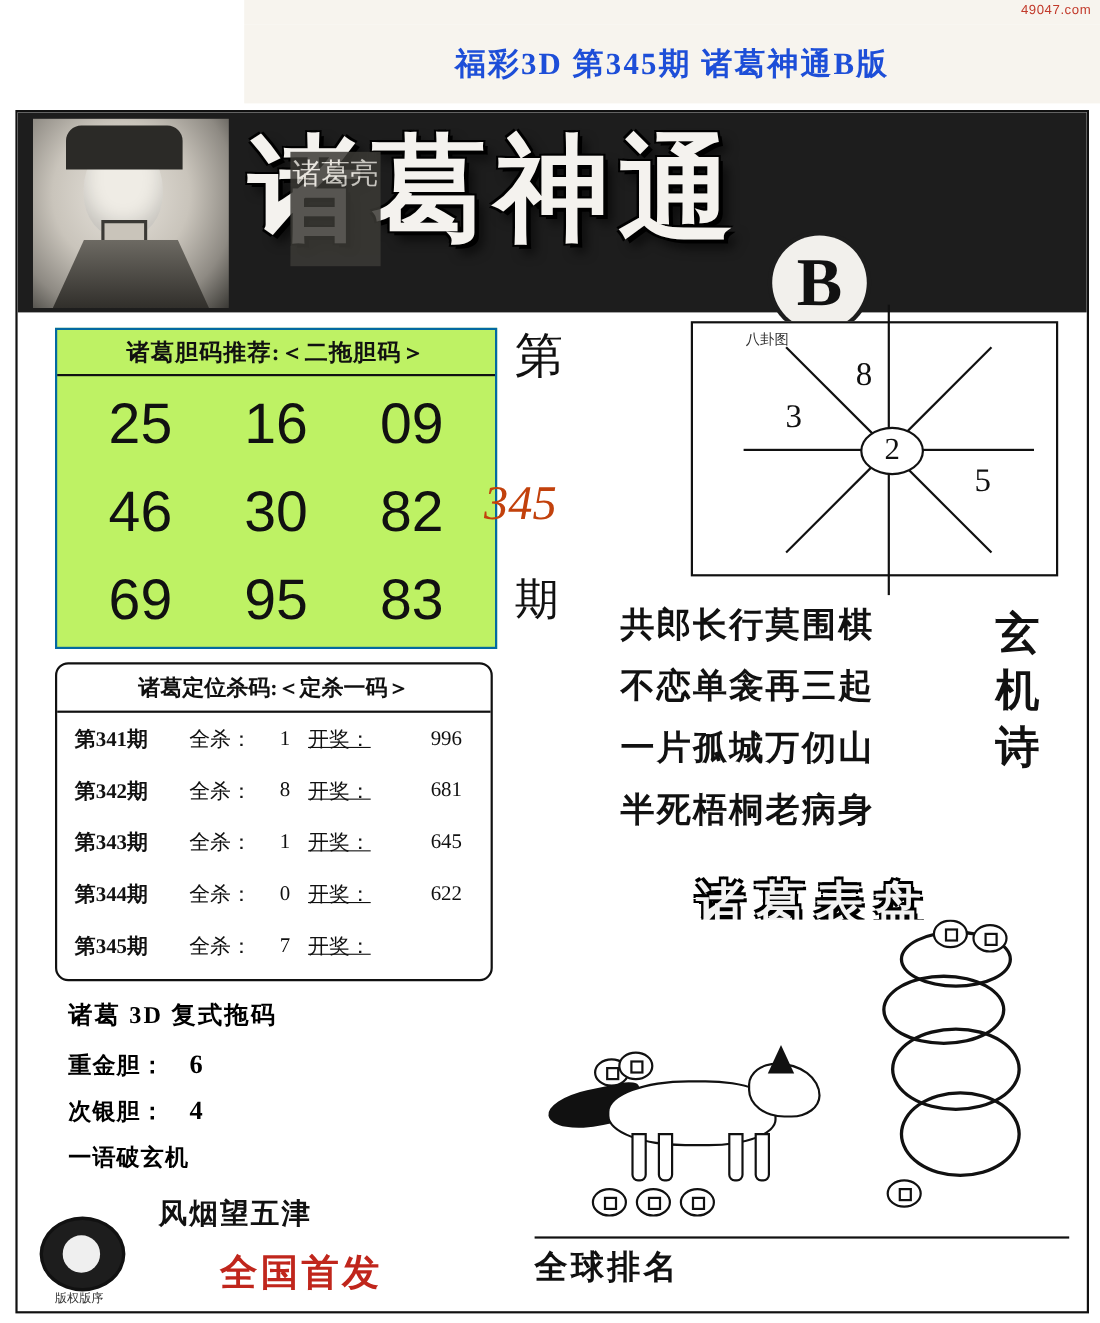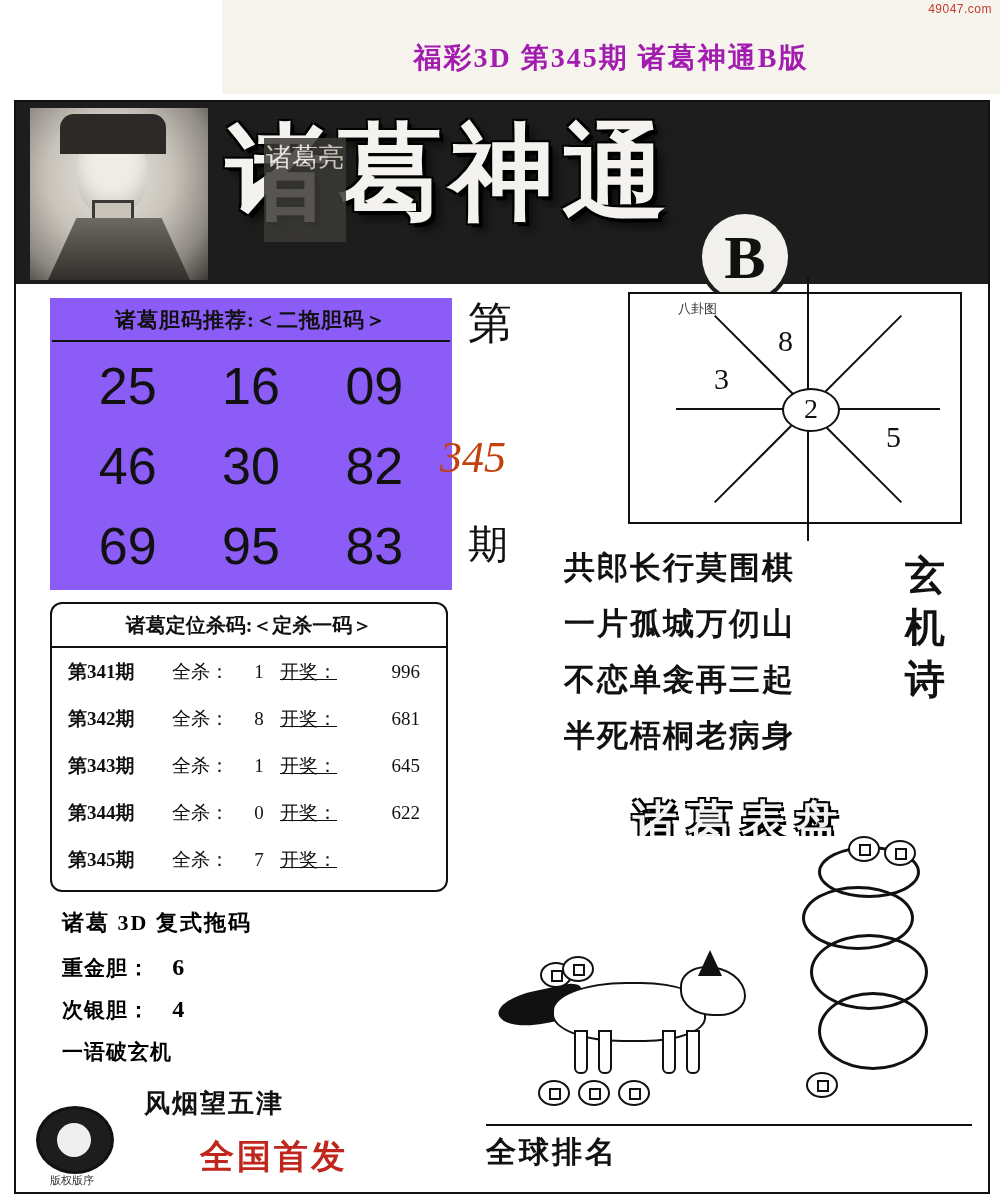--- a/index.html
+++ b/index.html
@@ -41,21 +41,21 @@
     top: 22px;
     width: 778px;
     height: 72px;
     background: #f7f4ee;
     display: flex;
     align-items: center;
     justify-content: center;
   }
   .title-band .title-text {
     font-size: 28px;
-    color: #a21caf;
+    color: #1d4ed8;
     font-family: "Liberation Serif", serif;
     font-weight: bold;
     letter-spacing: 2px;
     white-space: nowrap;
   }
 
   
   .left-strip {
     position: absolute;
     left: 0;
@@ -169,22 +169,22 @@
     line-height: 86px;
     text-align: center;
     box-shadow: 0 0 0 4px #1d1d1d;
   }
 
   
   .dan-box {
     position: absolute;
     left: 34px; top: 196px;
     width: 398px; height: 288px;
-    border: 2px solid #8b5cf6;
-    background: #8b5cf6;
+    border: 2px solid #0369a1;
+    background: #bef264;
   }
   .dan-head {
     height: 40px;
     border-bottom: 2px solid #111;
     display: flex;
     align-items: center;
     justify-content: center;
     font-family: "Liberation Serif", serif;
     font-weight: bold;
     font-size: 21px;
@@ -655,22 +655,22 @@
 
     <div class="bagua-center">2</div>
 
     <div class="bg-num" style="left:148px; top:30px;">8</div>
     <div class="bg-num" style="left:84px; top:68px;">3</div>
     <div class="bg-num" style="left:256px; top:126px;">5</div>
   </div>
 
   <div class="poem-box">
     <div class="poem-line">共郎长行莫围棋</div>
+    <div class="poem-line">不恋单衾再三起</div>
     <div class="poem-line">一片孤城万仞山</div>
-    <div class="poem-line">不恋单衾再三起</div>
     <div class="poem-line">半死梧桐老病身</div>
   </div>
   <div class="poem-vert">玄机诗</div>
 
   <div class="plate-title">诸葛表盘</div>
   <div class="plate-art">
     <div class="fox">
       <div class="fox-tail"></div>
       <div class="fox-body"></div>
       <div class="fox-head"></div>

